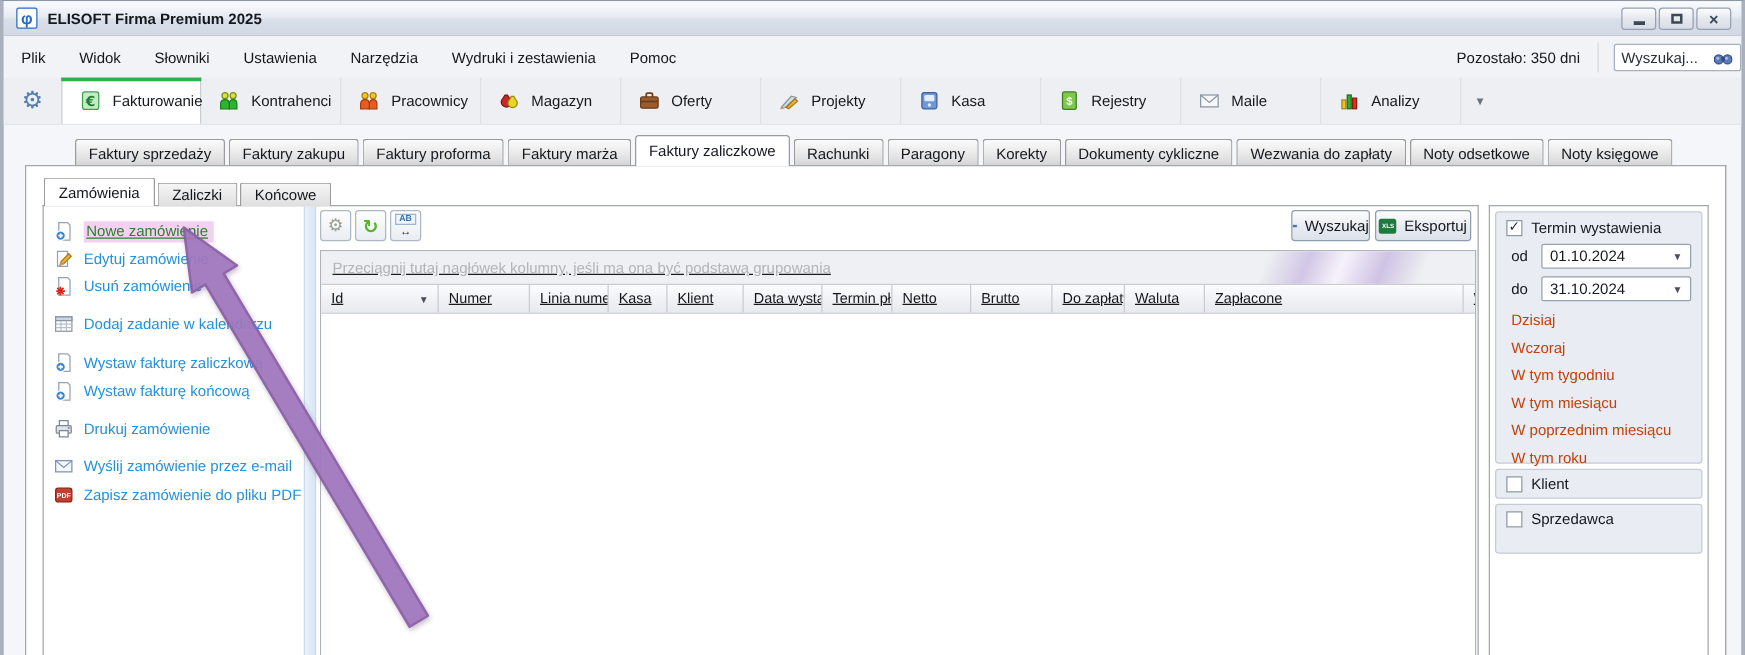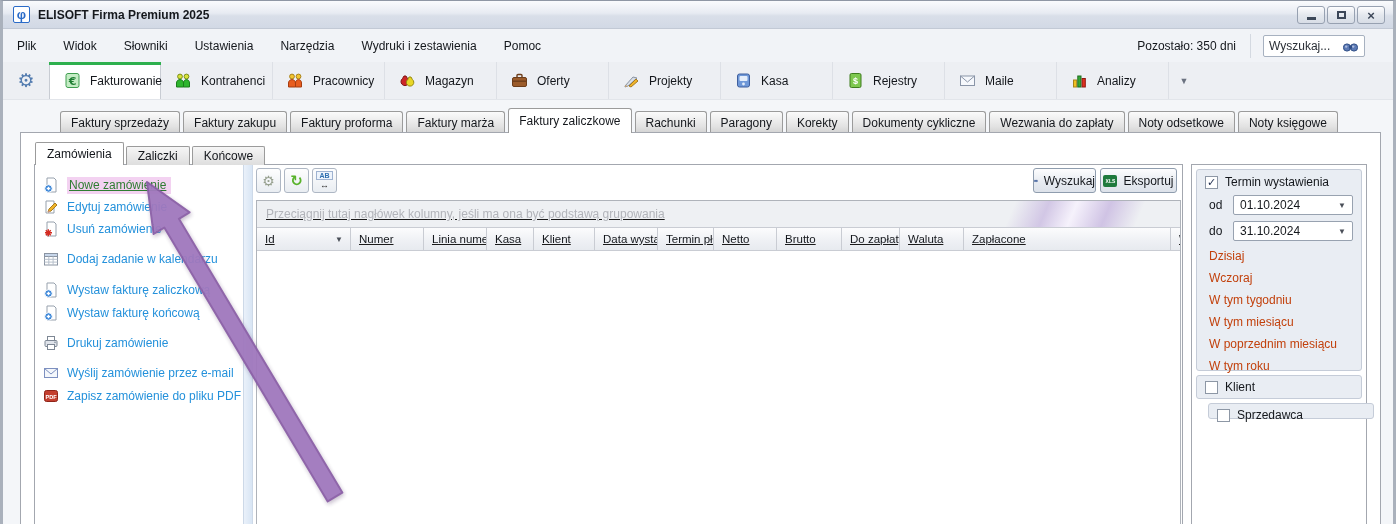--- a/index.html
+++ b/index.html
@@ -20,21 +20,21 @@
   .wbtn { width:28px; height:18px; border:1px solid #97a1b1; border-radius:3px;
     background:linear-gradient(#fdfdfe,#e4e8ee 50%,#d8dde6); display:flex; align-items:center; justify-content:center; }
   .glyph-min { width:9px; height:3px; background:#3c4758; margin-top:7px; }
   .glyph-max { width:9px; height:8px; border:2px solid #3c4758; }
   .glyph-close { font-size:13px; font-weight:bold; color:#3c4758; line-height:1; }
 
   
   .menubar { position:absolute; left:0; top:28px; width:1390px; height:33px; background:#f1f3f7;
     display:flex; align-items:center; }
   .menu-item { padding:5px 13px; margin-left:1px; color:#14171c; cursor:default; }
-  .menu-right { position:absolute; right:28px; top:0; height:33px; display:flex; align-items:center; }
+  .menu-right { position:absolute; right:0; top:0; height:33px; display:flex; align-items:center; }
   .remaining { color:#14171c; margin-right:14px; }
   .menu-sep { width:1px; height:24px; background:#d4d9e1; margin-right:12px; }
   .searchbox { width:102px; height:22px; background:#fff; border:1px solid #a7b1c0; border-radius:2px;
     display:flex; align-items:center; padding:0 5px; }
   .searchbox input { border:none; outline:none; width:74px; font-size:12px; color:#2a2f36;
     font-family:"Liberation Sans",sans-serif; background:transparent; }
 
   
   .ribbon { position:absolute; left:0; top:61px; width:1390px; height:38px; background:#edeff3;
     border-bottom:1px solid #e2e5ea; display:flex; align-items:stretch; }
@@ -110,21 +110,21 @@
     border-right:1px solid #c9ccd3; white-space:nowrap; overflow:hidden; font-size:11.5px; z-index:2; }
   .hcell .sortdrop { position:absolute; right:7px; font-size:8px; color:#4a4f58; }
   .gridbody { height:274px; background:#fff; }
 
   
   .filterpanel { position:absolute; left:1188px; top:163px; width:176px; height:361px; background:#fff;
     border:1px solid #a3a7af; border-bottom:none; }
   .fgroup { position:absolute; left:4px; width:166px; background:#e9edf3; border:1px solid #c5ccd8; border-radius:3px; }
   .fg1 { top:4px; height:202px; }
   .fg2 { top:210px; height:24px; }
-  .fg3 { top:238px; height:16px;margin-left:12px; }
+  .fg3 { top:238px; height:40px; }
   .cbrow { display:flex; align-items:center; gap:7px; padding:5px 0 0 8px; }
   .fg2 .cbrow,.fg3 .cbrow { padding-top:4px; }
   .cb { width:13px; height:13px; background:#fff; border:1px solid #8d97a5; display:flex;
     align-items:center; justify-content:center; font-size:11px; color:#1e2c4e; font-weight:bold; line-height:1; }
   .cblabel { color:#14171c; }
   .daterow { display:flex; align-items:center; margin:6px 8px 0 12px; }
   .dlabel { width:24px; color:#14171c; }
   .dselect { flex:1; height:20px; background:#fff; border:1px solid #98a2b0; border-radius:2px;
     display:flex; align-items:center; padding:0 6px; color:#14171c; position:relative; }
   .dselect .dropglyph { position:absolute; right:6px; font-size:8px; color:#4a4f58; }

